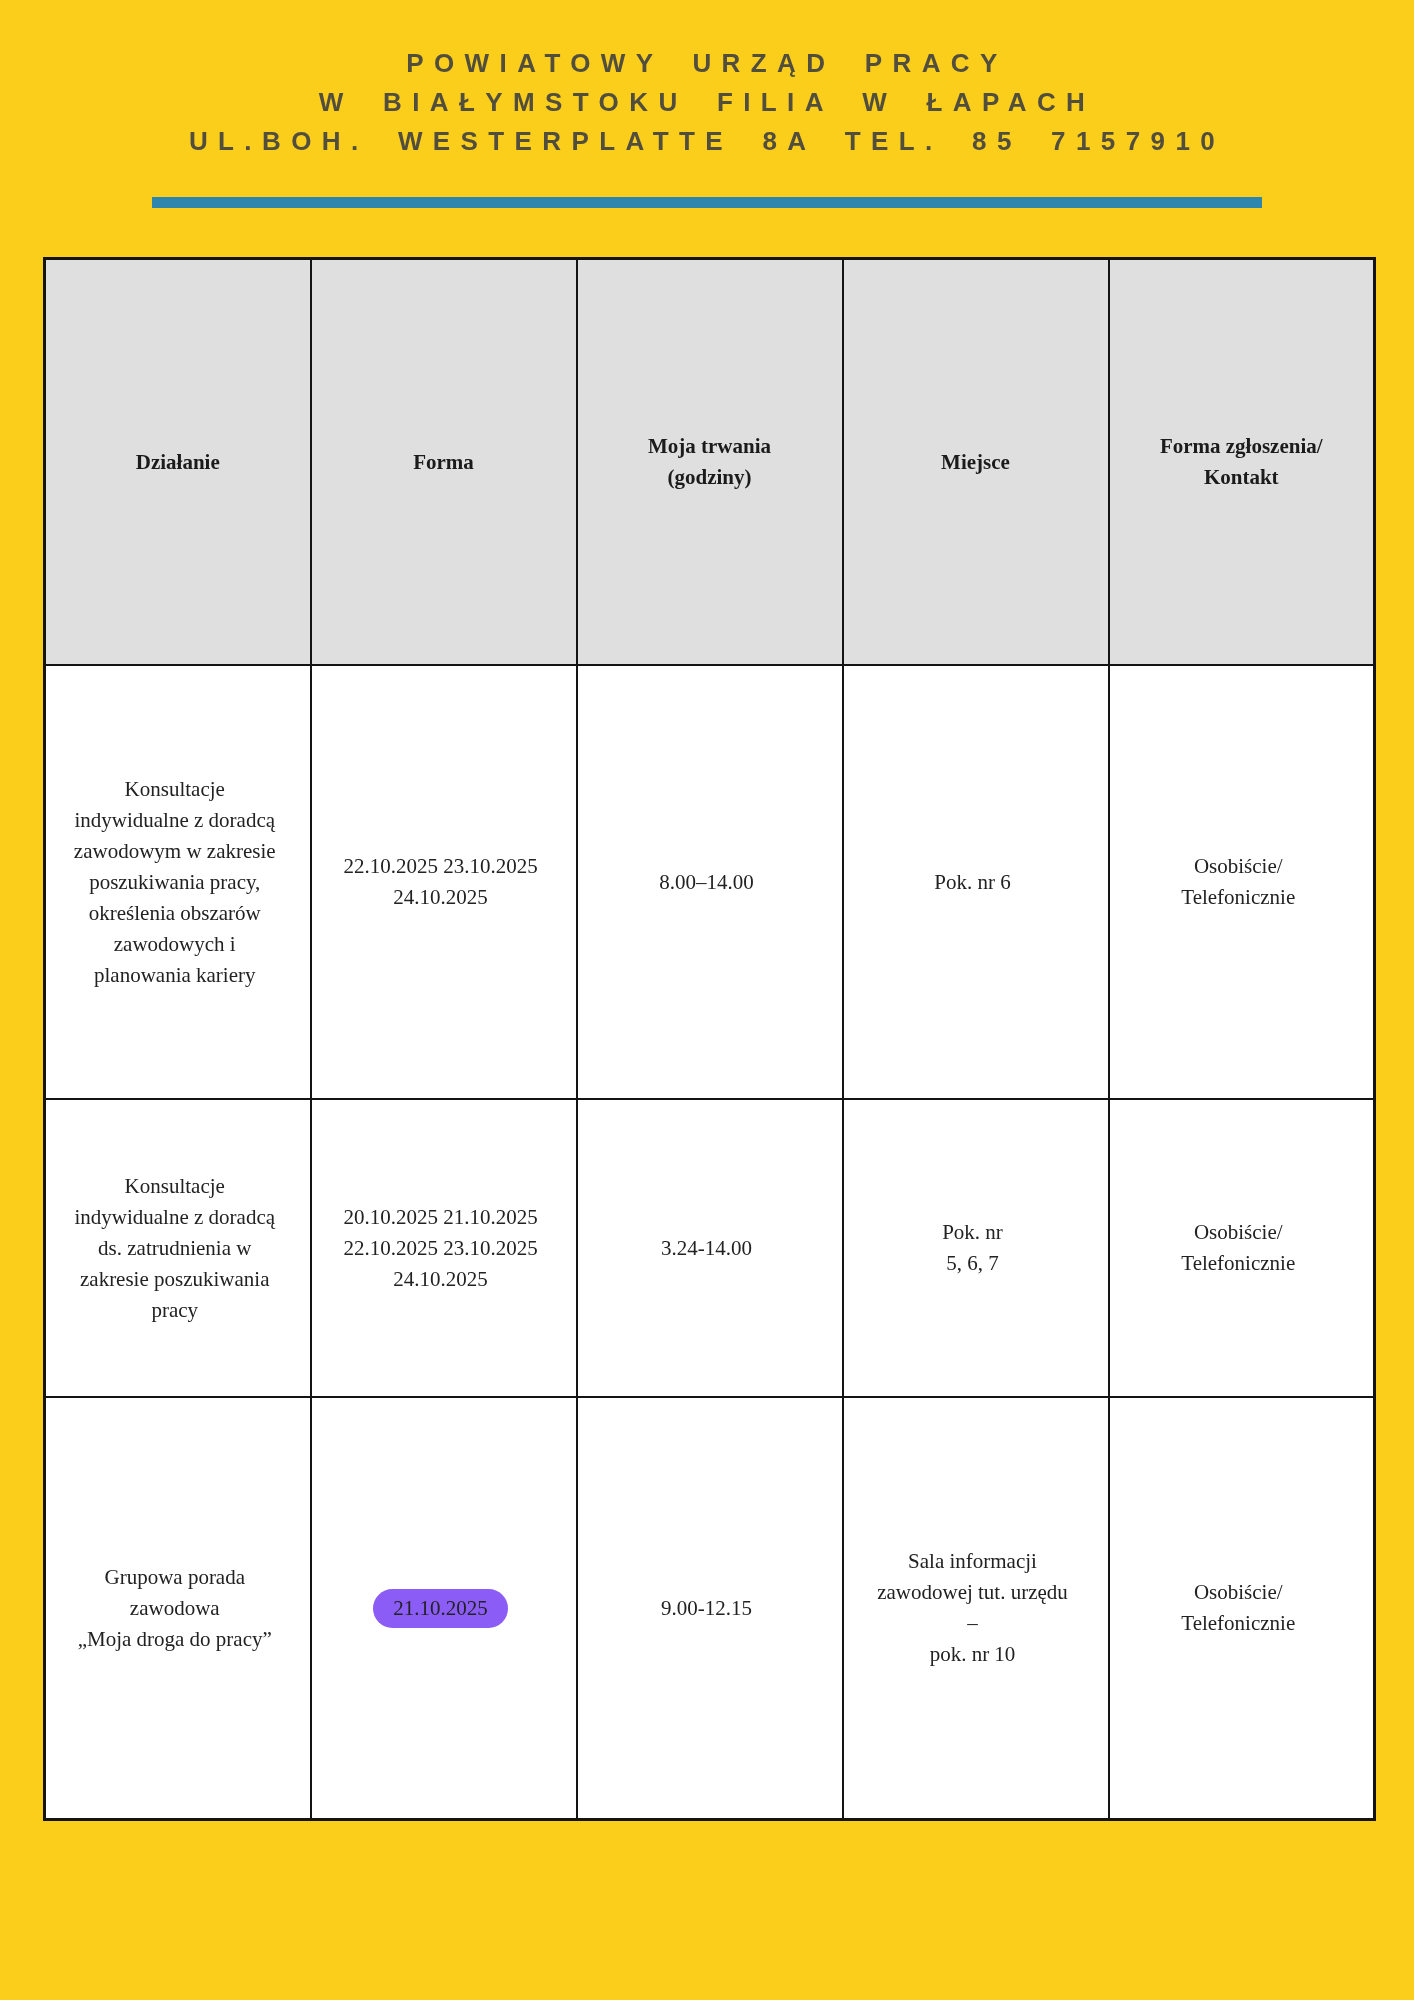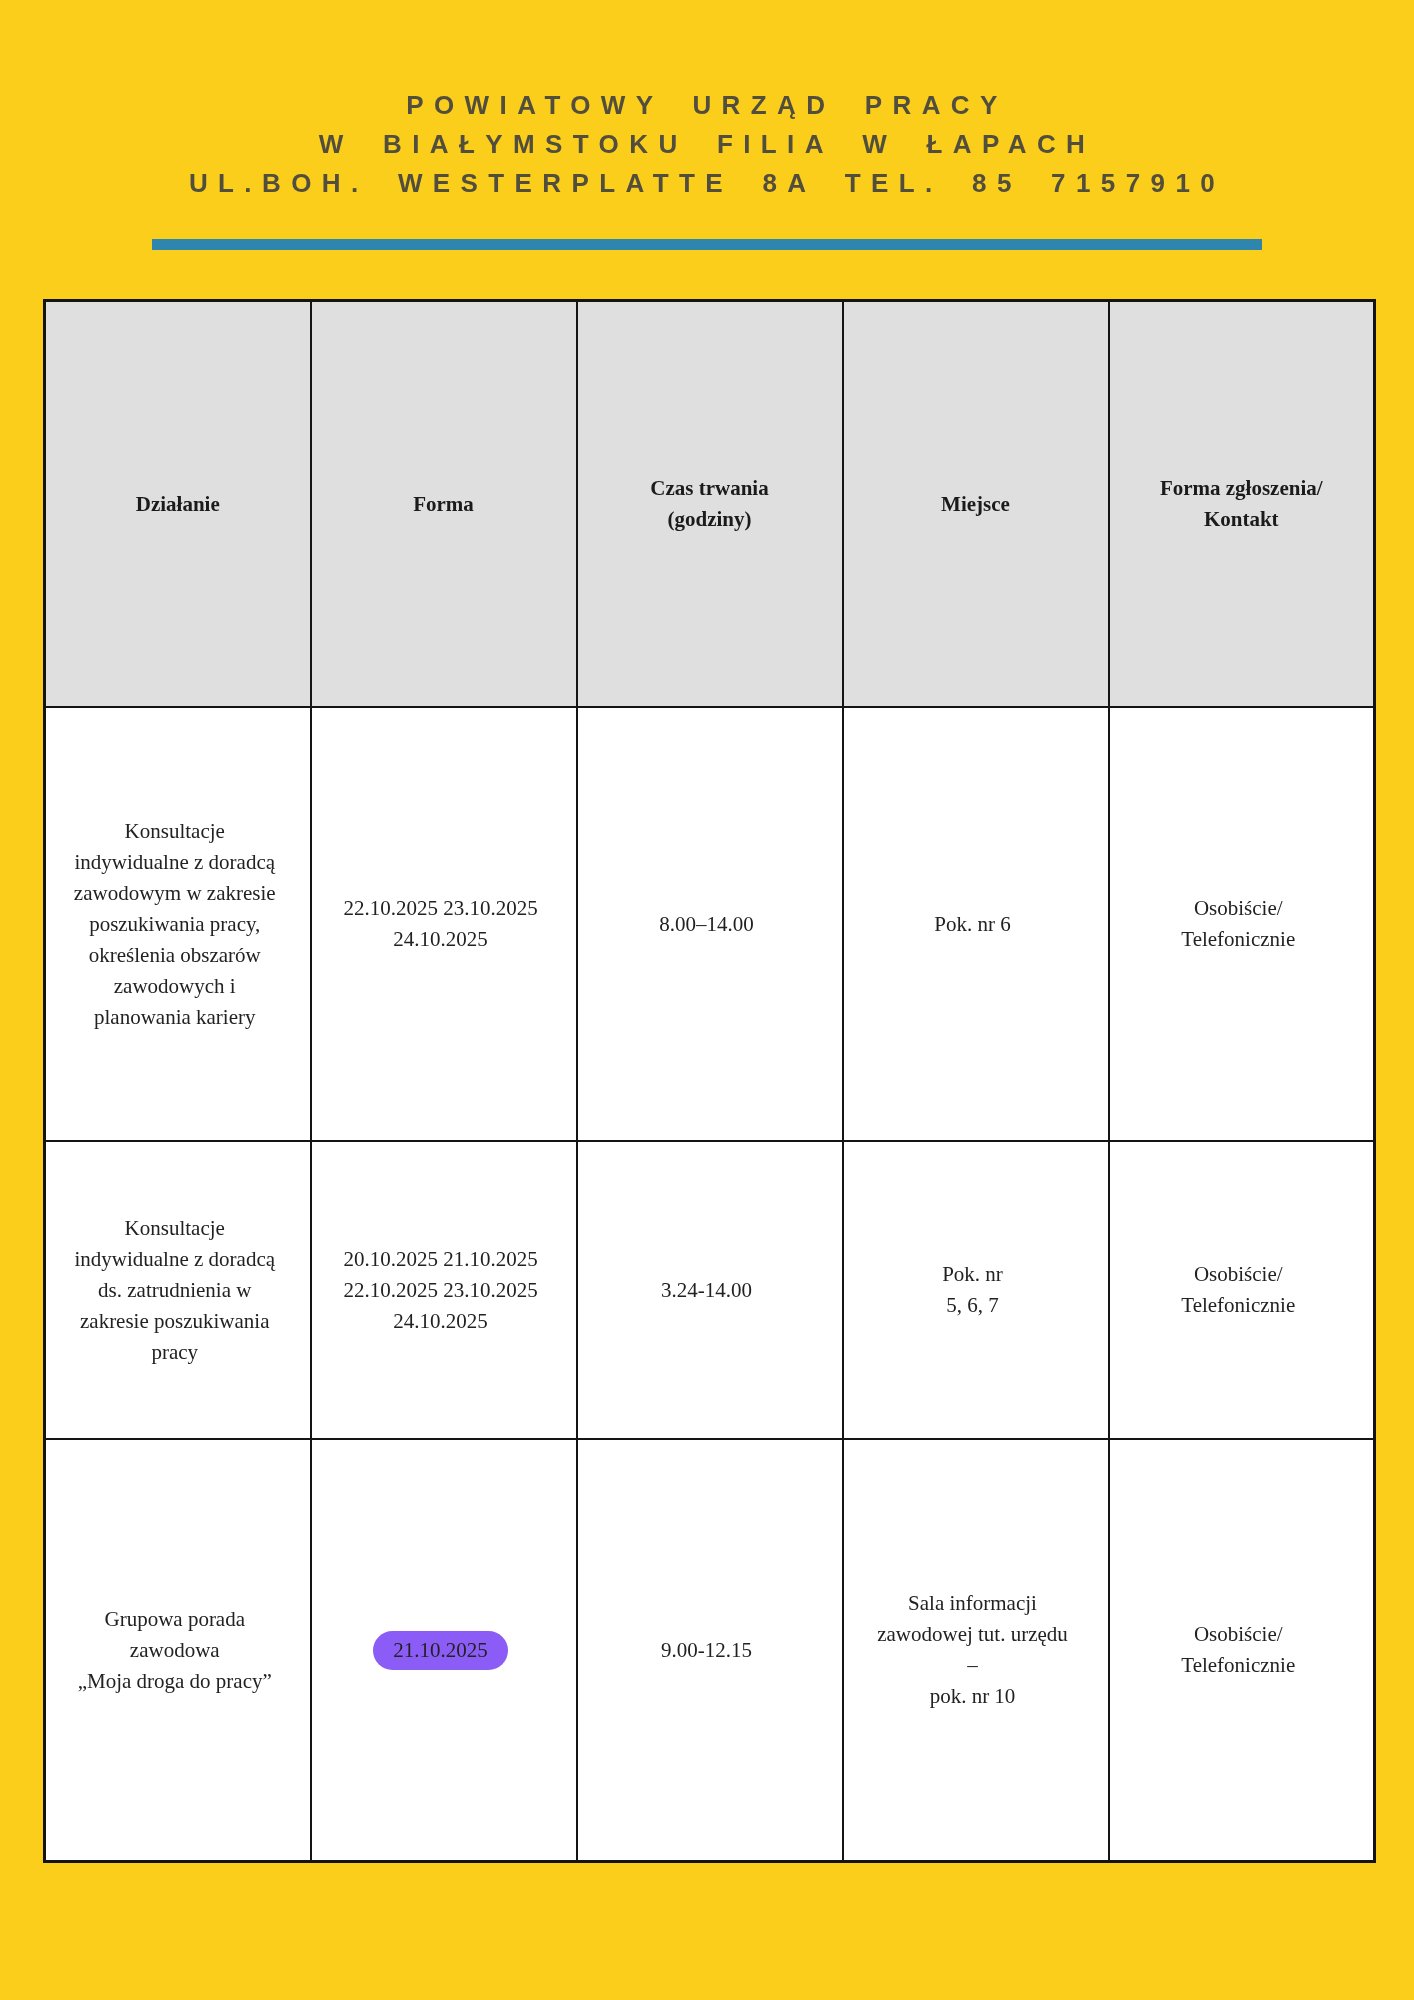--- a/index.html
+++ b/index.html
@@ -3,21 +3,21 @@
 <meta charset="utf-8">
 <style>
   html, body { margin: 0; padding: 0; }
   body {
     width: 1414px;
     height: 2000px;
     background: #FBCE1C;
     font-family: "Liberation Sans", sans-serif;
     overflow: hidden;
   }
-  .page { width: 1414px; height: 1640px; position: relative; margin-top: 42px; }
+  .page { width: 1414px; height: 1640px; position: relative; }
 
   
   .masthead {
     padding-top: 44px;
     text-align: center;
     color: #524E3E;
   }
   .masthead .line {
     font-size: 26px;
     font-weight: 700;
@@ -99,21 +99,21 @@
         <col>
         <col>
         <col>
         <col>
         <col>
       </colgroup>
     <thead>
       <tr class="header-row">
         <th>Działanie</th>
         <th>Forma</th>
-        <th>Czas trwania
+        <th>Moja trwania
 (godziny)</th>
         <th>Miejsce</th>
         <th>Forma zgłoszenia/
 Kontakt</th>
       </tr>
     </thead>
     <tbody>
       <tr class="row-1">
         <td>Konsultacje
 indywidualne z doradcą

